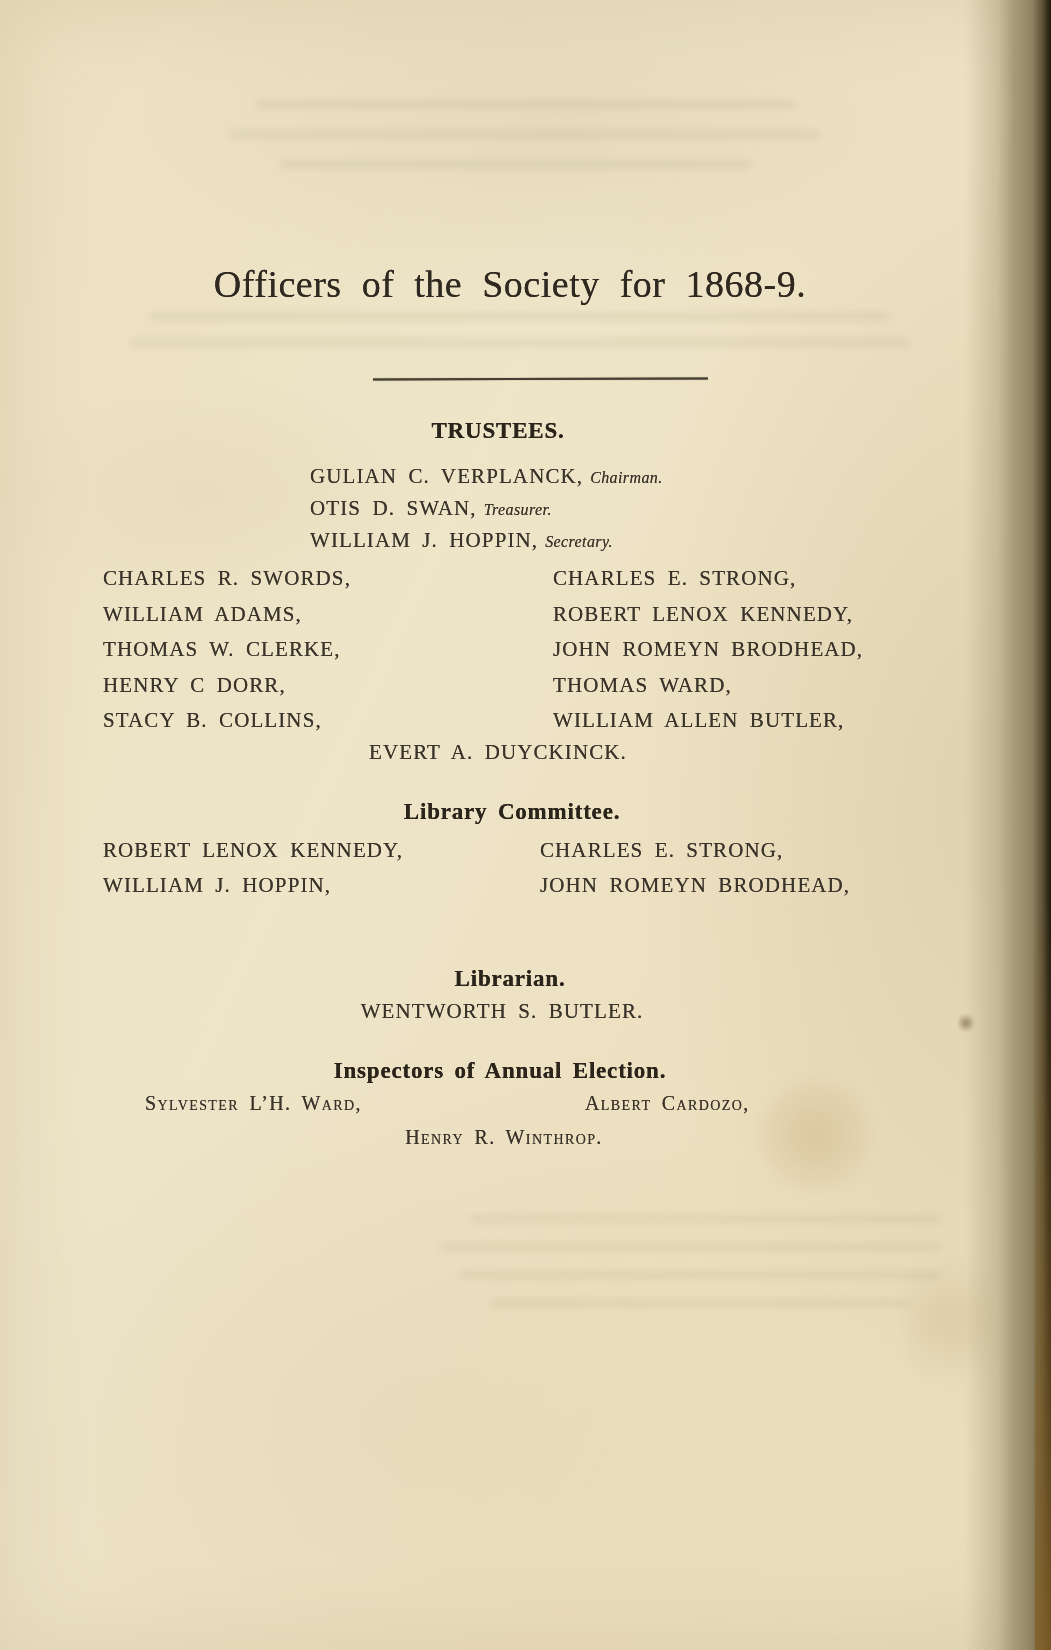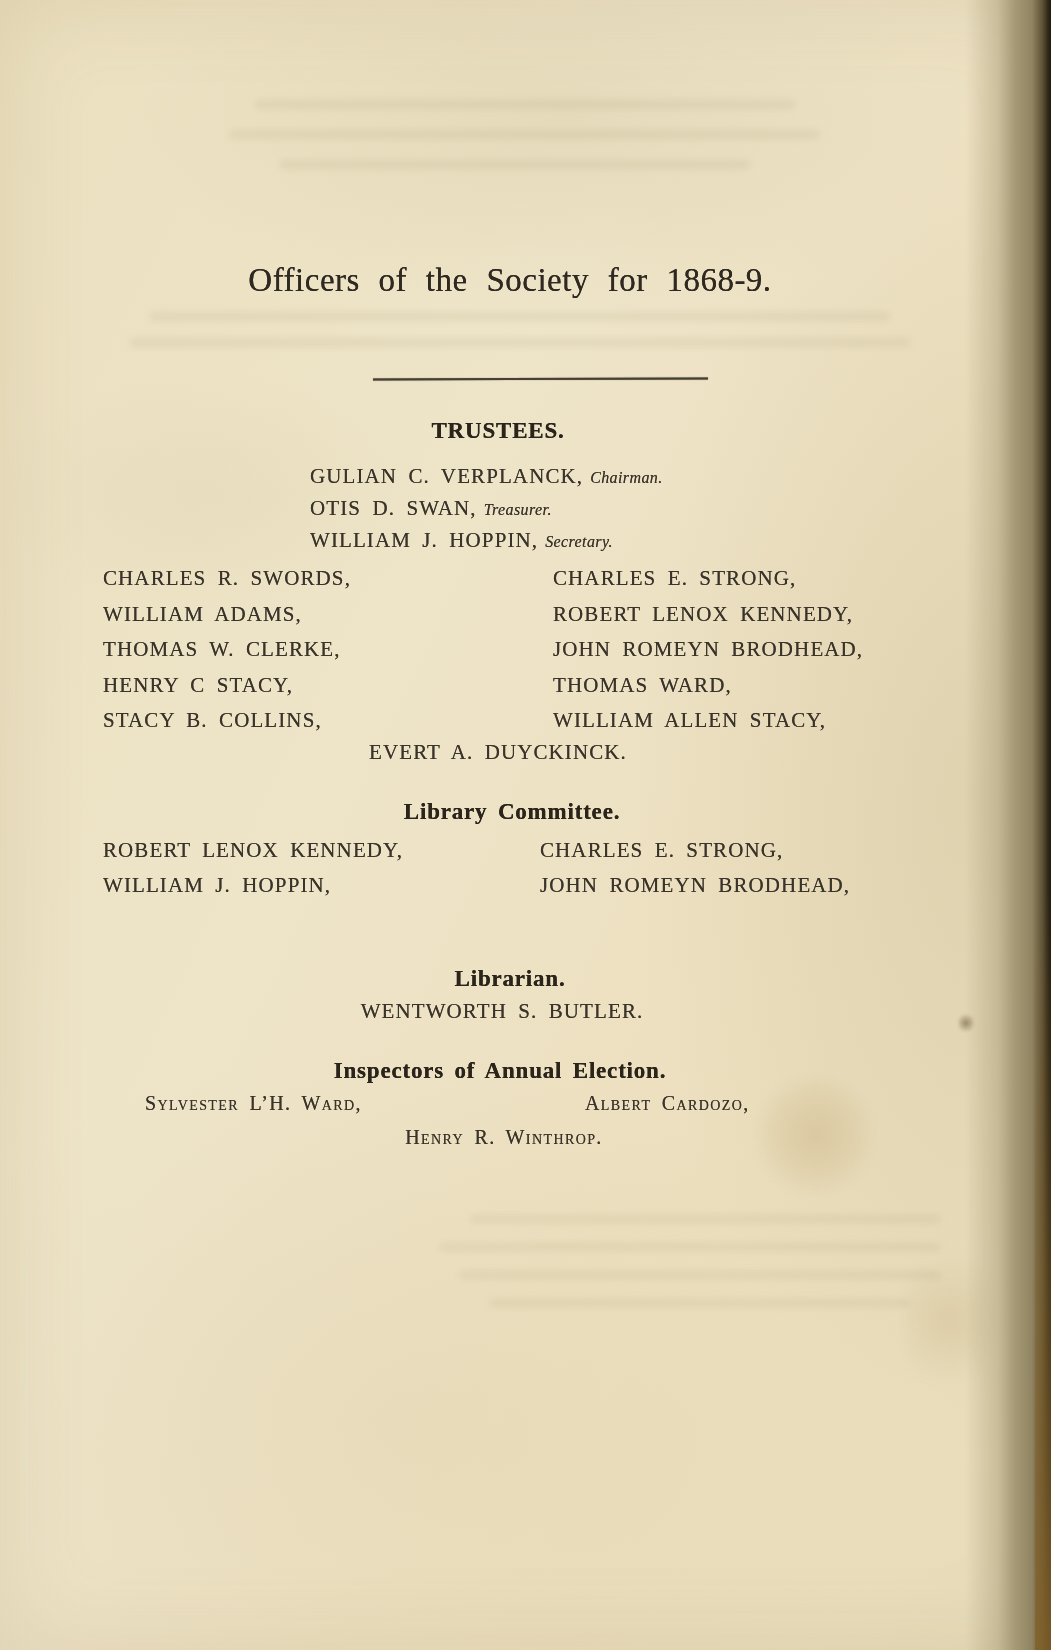--- a/index.html
+++ b/index.html
@@ -57,21 +57,21 @@
   }
   .edge-gold {
     position:absolute; right:0; bottom:0; width:16px; height:46%; pointer-events:none;
     background: linear-gradient(to bottom, rgba(122,92,40,0), rgba(131,98,42,0.85));
   }
   
   .abs { position:absolute; }
   .center { left:0; width:1020px; text-align:center; }
   .title {
     top:262px; margin:0; font-weight:normal;
-    font-size:33px; color:#2f2921;
+    font-size:38px; color:#2f2921;
     letter-spacing:0.5px; word-spacing:10px;
     text-shadow:0 0 0.5px #2f2921;
   }
   .rule { top:378px; left:373px; width:335px; height:2px;
           background:#454033; transform:rotate(-0.15deg);
           box-shadow:0 0 1px rgba(60,55,40,0.8); }
   .heading {
     margin:0; font-weight:bold; font-size:23px; color:#2a241b;
     letter-spacing:0.8px; word-spacing:4px;
     text-shadow:0 0 0.5px #2a241b;
@@ -137,29 +137,29 @@
     </div>
       <div class="col-line capsline">
       <span>WILLIAM J. HOPPIN,</span><span class="role">Secretary.</span>
     </div>
     </div>
 
   <div class="abs cols-trustees t-left">
       <div class="col-line capsline">CHARLES R. SWORDS,</div>
       <div class="col-line capsline">WILLIAM ADAMS,</div>
       <div class="col-line capsline">THOMAS W. CLERKE,</div>
-      <div class="col-line capsline">HENRY C STACY,</div>
+      <div class="col-line capsline">HENRY C DORR,</div>
       <div class="col-line capsline">STACY B. COLLINS,</div>
     </div>
   <div class="abs cols-trustees t-right">
       <div class="col-line capsline">CHARLES E. STRONG,</div>
       <div class="col-line capsline">ROBERT LENOX KENNEDY,</div>
       <div class="col-line capsline">JOHN ROMEYN BRODHEAD,</div>
       <div class="col-line capsline">THOMAS WARD,</div>
-      <div class="col-line capsline">WILLIAM ALLEN STACY,</div>
+      <div class="col-line capsline">WILLIAM ALLEN BUTLER,</div>
     </div>
 
   <div class="abs center capsline evert">EVERT A. DUYCKINCK.</div>
 
   <h2 class="abs center heading h-committee">Library Committee.</h2>
 
   <div class="abs cols-committee c-left">
       <div class="col-line capsline">ROBERT LENOX KENNEDY,</div>
       <div class="col-line capsline">WILLIAM J. HOPPIN,</div>
     </div>

